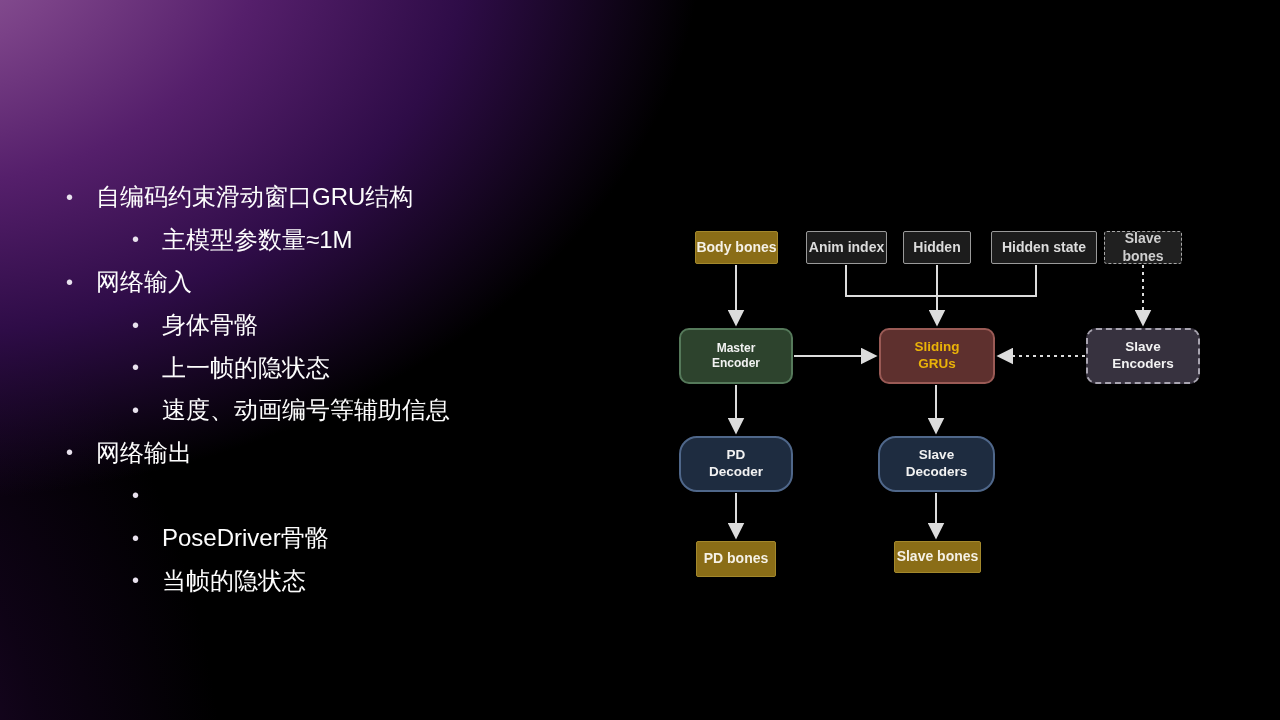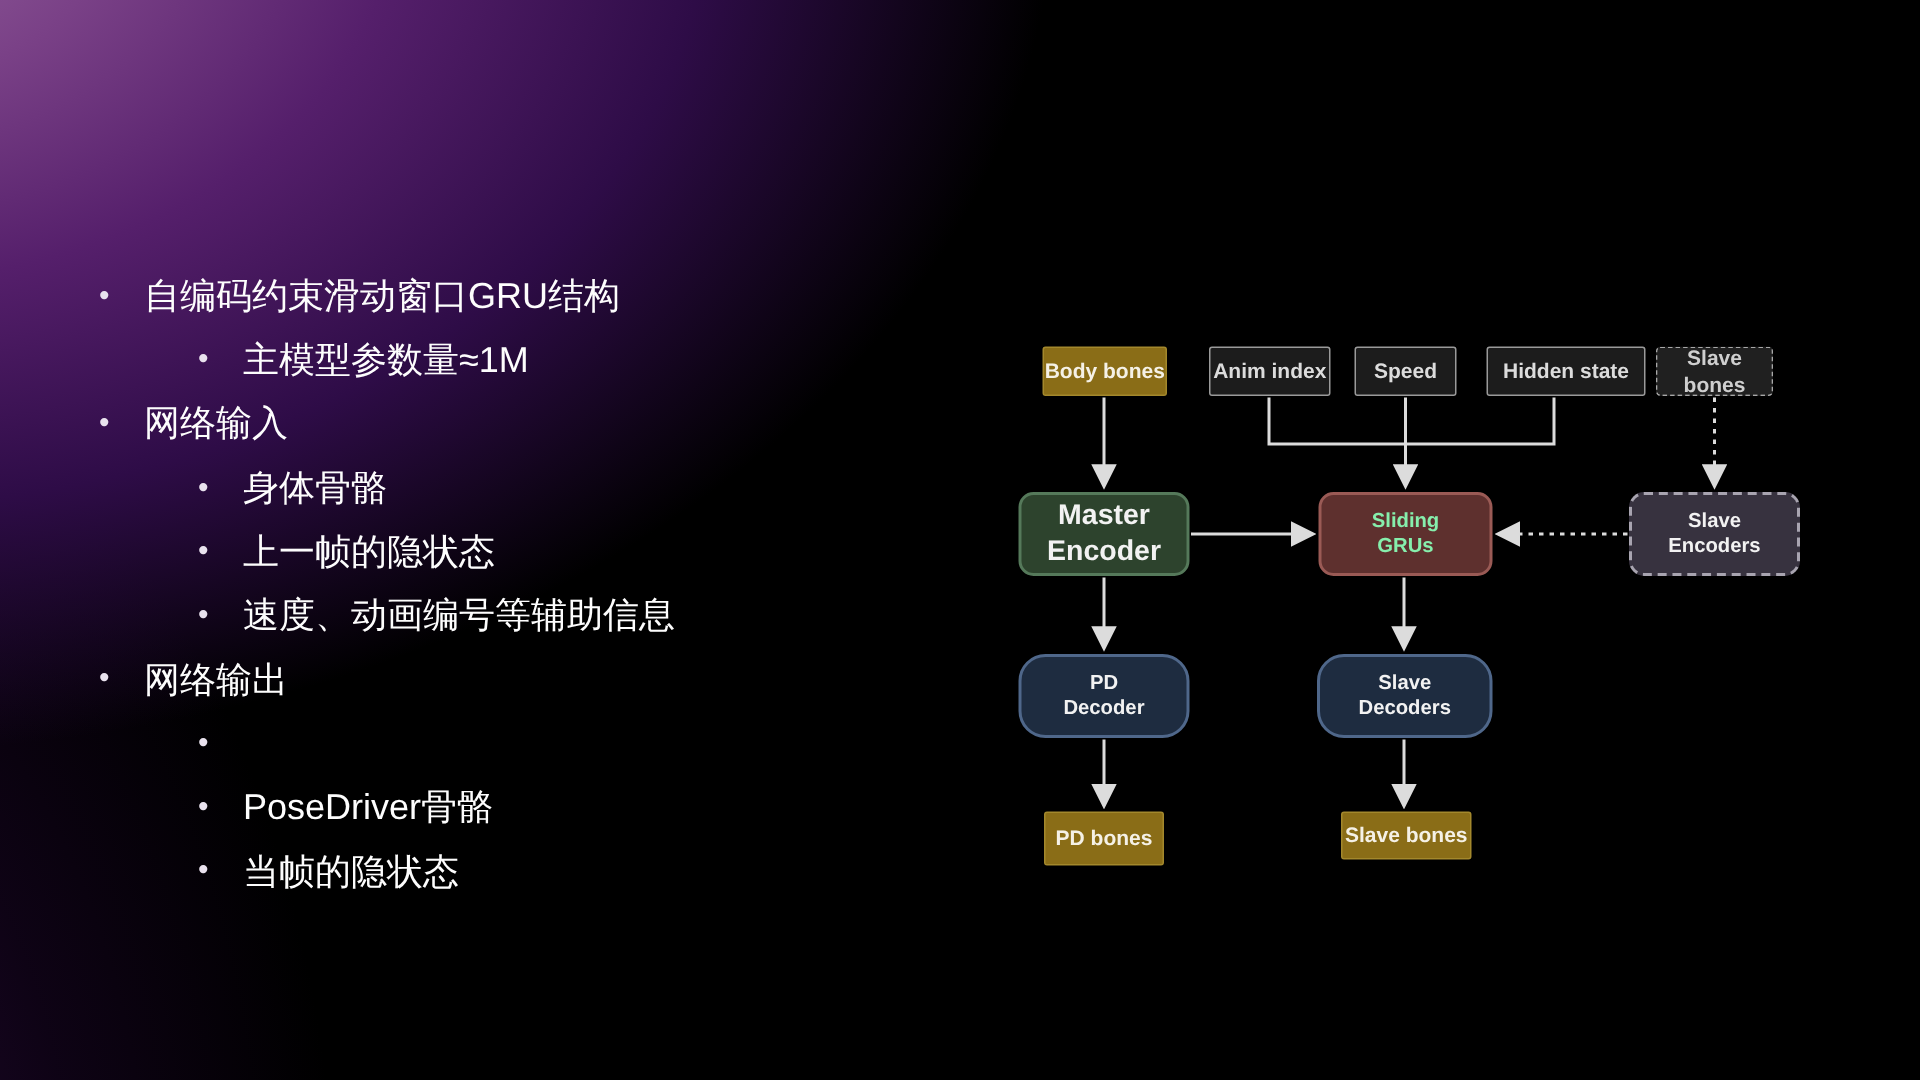--- a/index.html
+++ b/index.html
@@ -24,22 +24,22 @@
   .row .txt{color:#fdfdfd;white-space:nowrap;}
 
   .node{
     position:absolute;box-sizing:border-box;
     display:flex;align-items:center;justify-content:center;text-align:center;
     font-weight:700;white-space:pre-line;line-height:1.25;
   }
   .n-gold   {background:#8a6d17;border:1.5px solid #a3882c;color:#f5f1e6;font-size:14px;border-radius:2px;}
   .n-input  {background:#1c1c1c;border:1.5px solid #9a9a9a;color:#dcdcdc;font-size:14px;border-radius:2px;}
   .n-dashin {background:#202020;border:1.5px dashed #a8a8a8;color:#cfcfcf;font-size:14px;border-radius:3px;}
-  .n-green  {background:#2d432d;border:2px solid #55795a;color:#f2f2f2;font-size:19px;border-radius:10px;}
-  .n-red    {background:#5e302e;border:2px solid #9a5a55;color:#86efac;font-size:13.5px;border-radius:10px;}
+  .n-green  {background:#2d432d;border:2px solid #55795a;color:#f2f2f2;font-size:12px;border-radius:10px;}
+  .n-red    {background:#5e302e;border:2px solid #9a5a55;color:#eab308;font-size:13.5px;border-radius:10px;}
   .n-purple {background:#37323f;border:2px dashed #a8a4b0;color:#f2f2f2;font-size:13.5px;border-radius:10px;}
   .n-navy   {background:#1e2c40;border:2px solid #4f678a;color:#f2f2f2;font-size:13.5px;border-radius:18px;}
 
   .arrows{position:absolute;left:0;top:0;pointer-events:none;}
 </style>
 </head>
 <body>
 
 <div class="slide">
 
@@ -101,21 +101,21 @@
       <path d="M1085,356 H999" stroke-dasharray="3 4" marker-end="url(#arw)"></path>
       <path d="M736,385 V432" marker-end="url(#arw)"></path>
       <path d="M936,385 V432" marker-end="url(#arw)"></path>
       <path d="M736,493 V537" marker-end="url(#arw)"></path>
       <path d="M936,493 V537" marker-end="url(#arw)"></path>
     </g>
   </svg>
 
   <div class="node n-gold" style="left:695px;top:231px;width:83px;height:33px;">Body bones</div>
   <div class="node n-input" style="left:806px;top:231px;width:81px;height:33px;">Anim index</div>
-  <div class="node n-input" style="left:903px;top:231px;width:68px;height:33px;">Speed</div>
+  <div class="node n-input" style="left:903px;top:231px;width:68px;height:33px;">Hidden</div>
   <div class="node n-input" style="left:991px;top:231px;width:106px;height:33px;">Hidden state</div>
   <div class="node n-dashin" style="left:1104px;top:231px;width:78px;height:33px;">Slave bones</div>
 
   <div class="node n-green" style="left:679px;top:328px;width:114px;height:56px;">Master
 Encoder</div>
   <div class="node n-red" style="left:879px;top:328px;width:116px;height:56px;">Sliding
 GRUs</div>
   <div class="node n-purple" style="left:1086px;top:328px;width:114px;height:56px;">Slave
 Encoders</div>
 

